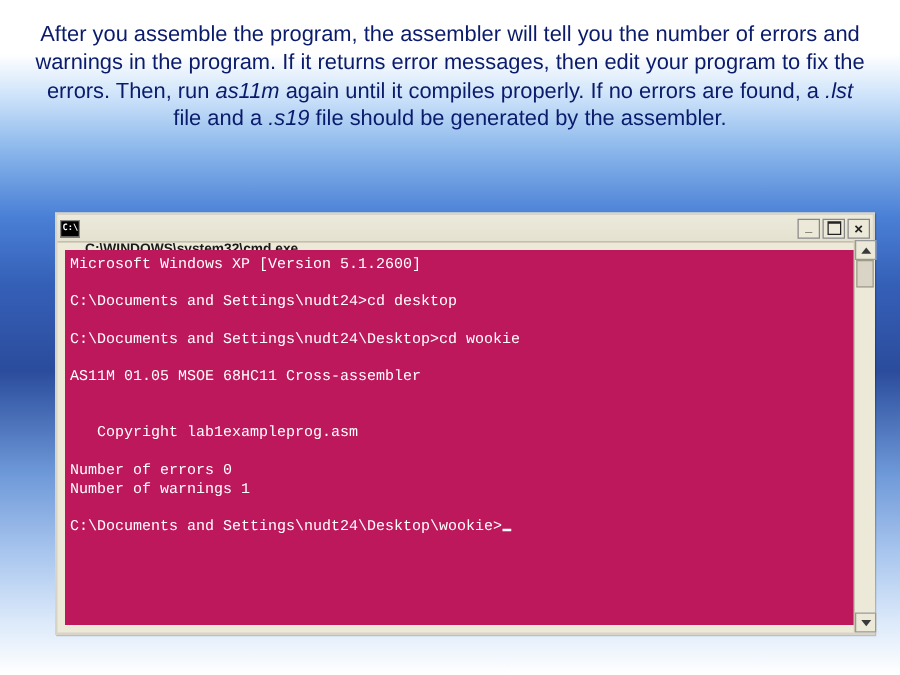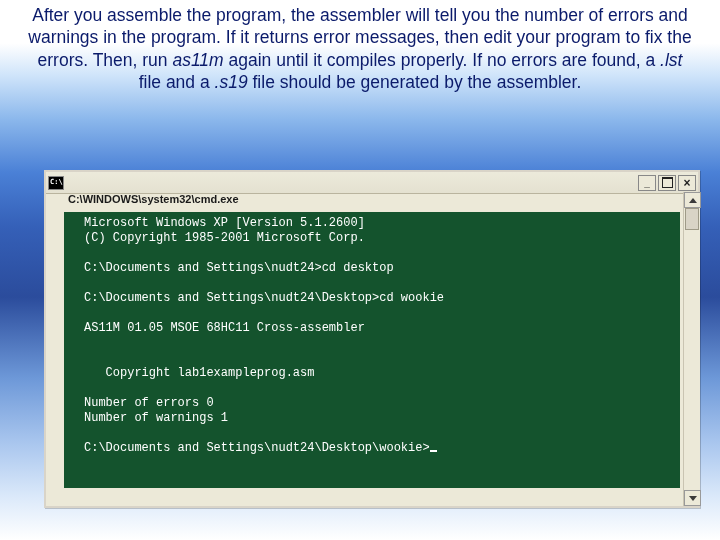--- a/index.html
+++ b/index.html
@@ -7,21 +7,21 @@
   body {
     font-family: Arial, sans-serif;
     background: linear-gradient(180deg,
       #ffffff 0%, #ffffff 8%,
       #cfe4fa 14%, #8cb8ec 22%,
       #4a80d6 32%, #3560b8 42%,
       #2b4c9c 55%, #6d98d8 70%,
       #a9c6ee 82%, #dbe9fa 92%, #ffffff 100%);
   }
   .slide-text {
-    padding: 4px 24px 6px 24px;
+    padding: 16px 24px 6px 24px;
     text-align: center;
     font-size: 17.5px;
     line-height: 1.28;
     color: #0b1b6b;
   }
   .slide-text em { font-style: italic; }
 
   .cmd-area {
     position: absolute;
     left: 44px;
@@ -79,25 +79,25 @@
   }
   .win-btn.max::before {
     content: "";
     width: 9px; height: 8px;
     border: 1px solid #222; border-top-width: 2px;
   }
   .win-btn.close { font-size: 12px; }
 
   .term {
     flex: 1;
-    margin: 18px;
-    background: #14532d;
+    margin: 6px;
+    background: #be185d;
     color: #fff;
     font: 12px/15px "Lucida Console","Courier New",monospace;
-    padding: 4px 20px;
+    padding: 4px 4px;
     overflow: hidden;
     position: relative;
   }
   .term .blank { height: 15px; }
   .caret {
     display: inline-block;
     width: 7px; height: 2px;
     background: #fff;
     vertical-align: -1px;
     margin-left: 0px;
@@ -147,21 +147,20 @@
       <div class="title">C:\WINDOWS\system32\cmd.exe</div>
       <div class="win-btns">
         <div class="win-btn">_</div>
         <div class="win-btn max"></div>
         <div class="win-btn close">×</div>
       </div>
     </div>
 
     <div class="term">
       <div class="row">Microsoft Windows XP [Version 5.1.2600]</div>
-      <div class="row">(C) Copyright 1985-2001 Microsoft Corp.</div>
       <div class="blank"></div>
       <div class="row">C:\Documents and Settings\nudt24&gt;cd desktop</div>
       <div class="blank"></div>
       <div class="row">C:\Documents and Settings\nudt24\Desktop&gt;cd wookie</div>
       <div class="blank"></div>
       <div class="row">AS11M 01.05 MSOE 68HC11 Cross-assembler</div>
       <div class="blank"></div>
       <div class="blank"></div>
       <div class="row">   Copyright lab1exampleprog.asm</div>
       <div class="blank"></div>

